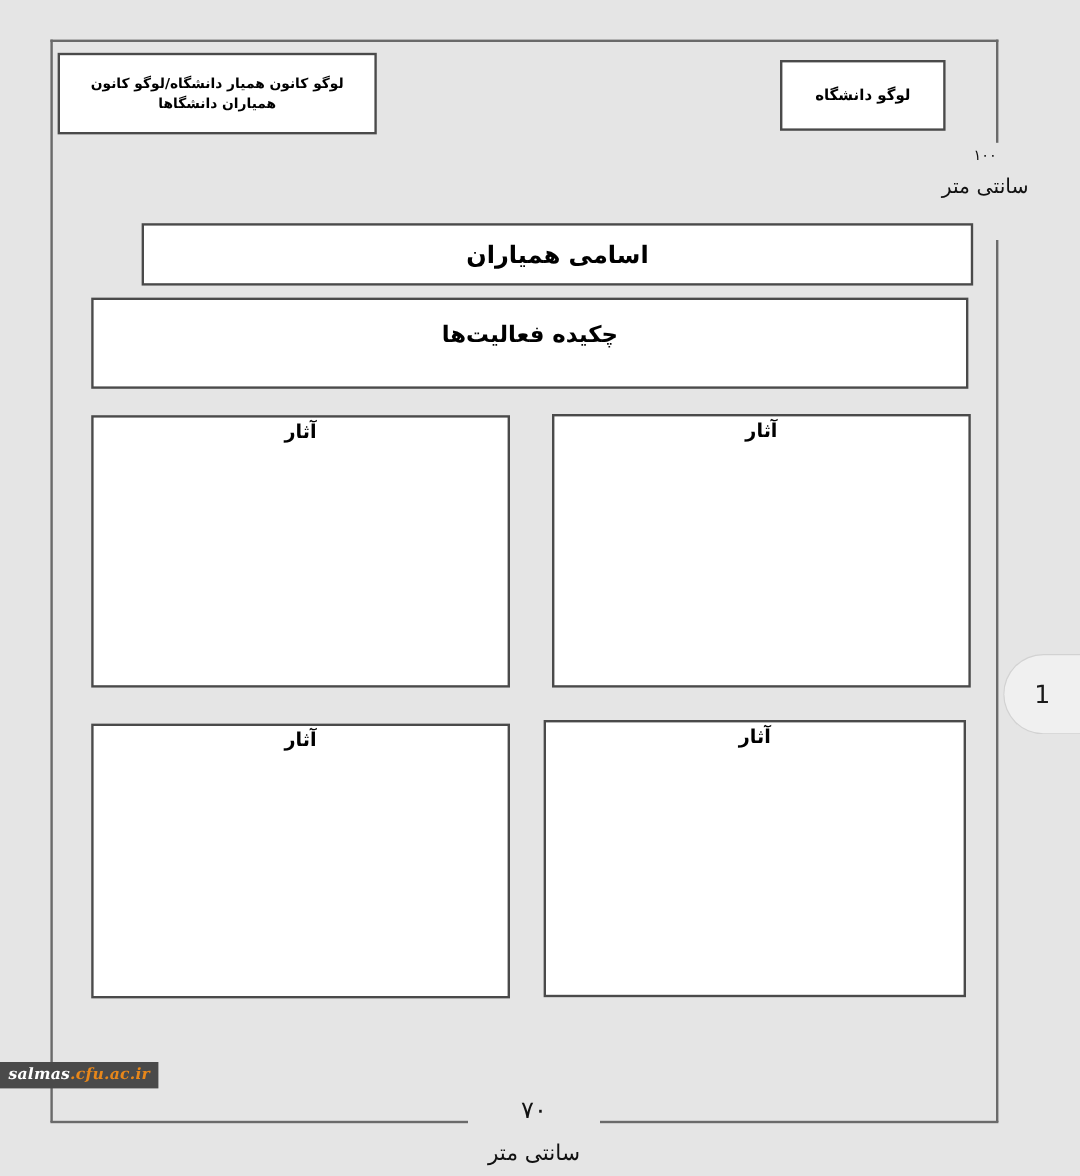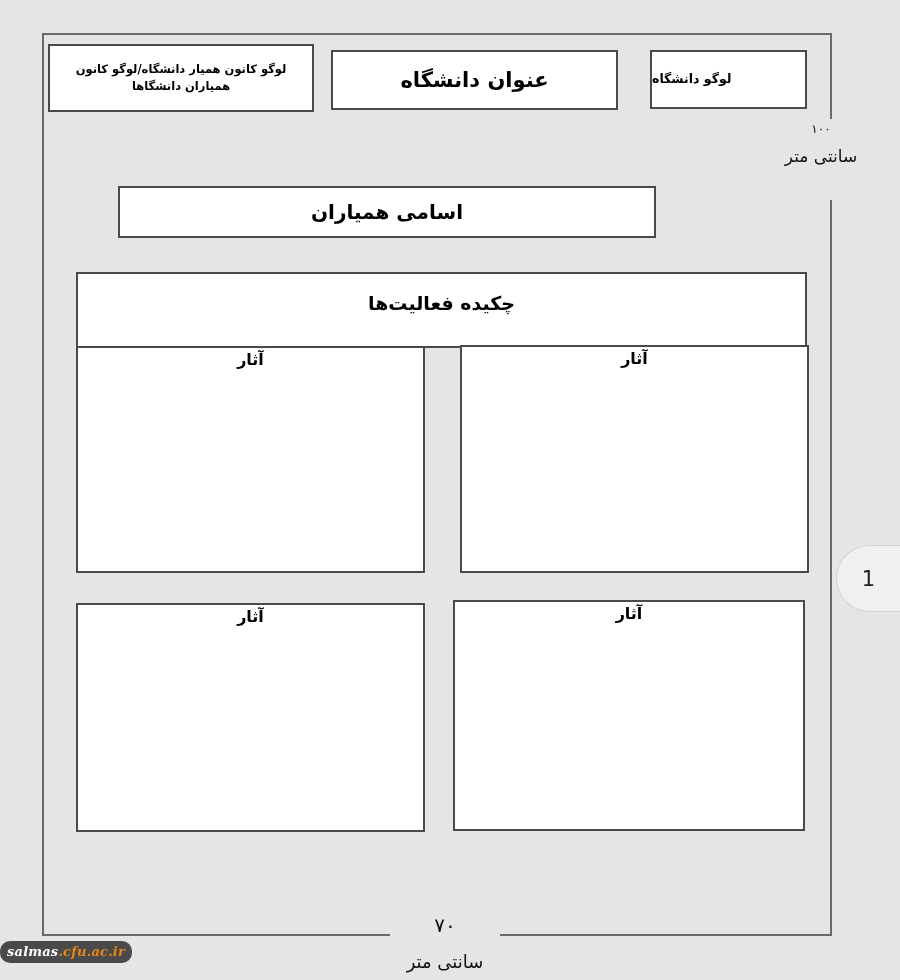--- a/index.html
+++ b/index.html
@@ -60,40 +60,40 @@
   }
   .box-logo-kanoon .cell-label { font-size: 11.5px; padding: 0 8px; }
 
   .box-uni-title {
     left: 331px; top: 50px; width: 287px; height: 60px;
     display: flex; align-items: center; justify-content: center;
   }
   .box-uni-title .cell-label { font-size: 21px; }
 
   .box-uni-logo {
-    left: 650px; top: 50px; width: 157px; height: 59px;
-    display: flex; align-items: center; justify-content: flex-end;
+    left: 650px; top: 50px; width: 138px; height: 59px;
+    display: flex; align-items: center; justify-content: center;
   }
   .box-uni-logo .cell-label { font-size: 12.5px; }
 
   
   .box-works-titles {
     left: 226px; top: 124px; width: 414px; height: 56px;
     display: flex; align-items: center; justify-content: center;
   }
   .box-works-titles .cell-label { font-size: 20px; }
 
   .box-helper-names {
-    left: 118px; top: 186px; width: 538px; height: 52px;
+    left: 118px; top: 186px; width: 693px; height: 52px;
     display: flex; align-items: center; justify-content: center;
   }
   .box-helper-names .cell-label { font-size: 20px; }
 
   .box-summary {
-    left: 76px;  top: 272px; width: 731px; height: 76px;
+    left: 76px;  top: 248px; width: 731px; height: 76px;
     padding-top: 16px;
   }
   .box-summary .cell-label { font-size: 19px; }
 
   
   .box-work {
   }
   .box-work .cell-label { font-size: 16px; }
 
   .work-tl { left: 76px;  top: 346px; width: 349px; height: 227px; }
@@ -164,53 +164,49 @@
   .page-tab .tab-num {
     font-size: 21px;
     color: #1a1a1a;
     font-family: "DejaVu Sans", "Liberation Sans", sans-serif;
   }
 
   
   .watermark {
     position: absolute;
     left: 0px;
-    top: 941px;
+    top: 885px;
     background: #4a4a4a;
     padding: 3px 7px 4px 7px;
     font-style: italic;
     font-weight: bold;
     font-size: 13px;
     font-family: "DejaVu Serif", "Liberation Serif", serif;
     letter-spacing: 0.2px;
     white-space: nowrap;
-    border-radius: 10px;
   }
   .watermark .wm-name { color: #ffffff; }
   .watermark .wm-domain { color: #e8871a; }
 </style>
 </head>
 <body>
 
 <div id="page">
 
   <div class="frame-line frame-left"></div>
   <div class="frame-line frame-top"></div>
   <div class="frame-line frame-right-upper"></div>
   <div class="frame-line frame-right-lower"></div>
   <div class="frame-line frame-bottom-left"></div>
   <div class="frame-line frame-bottom-right"></div>
 
   <div class="cell box-logo-kanoon">
     <span class="cell-label">لوگو کانون همیار دانشگاه/لوگو کانون همیاران دانشگاها</span>
   </div>
 
-  <div class="cell box-uni-title">
-    <span class="cell-label">عنوان دانشگاه</span>
-  </div>
 
   <div class="cell box-uni-logo">
     <span class="cell-label">لوگو دانشگاه</span>
   </div>
 
 
   <div class="cell box-helper-names">
     <span class="cell-label">اسامی همیاران</span>
   </div>
 

